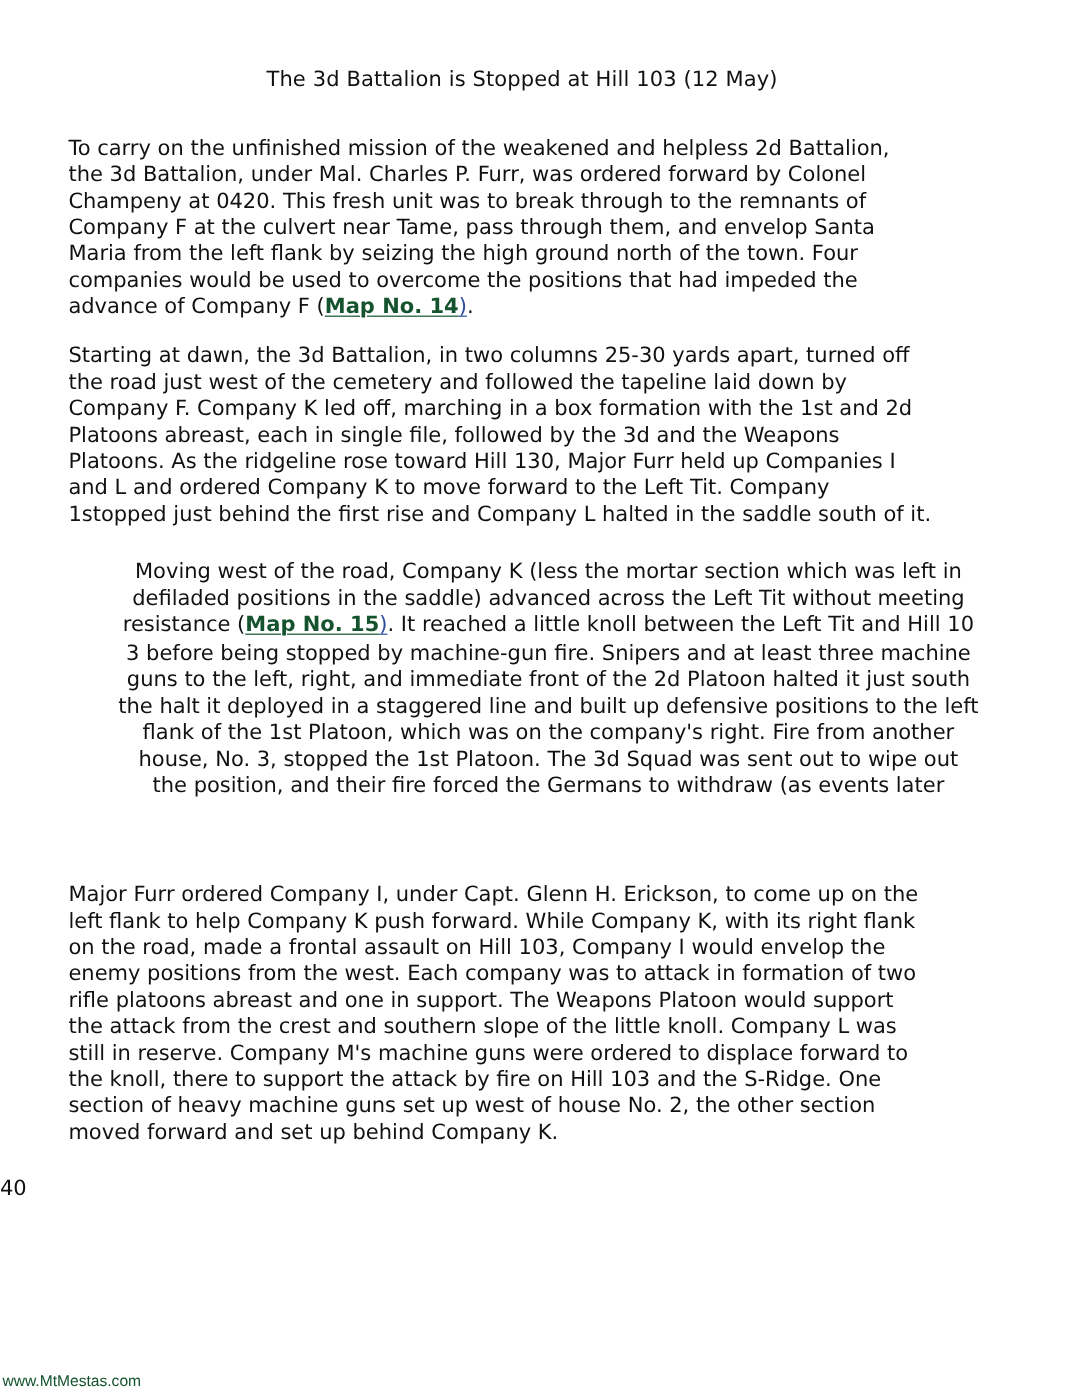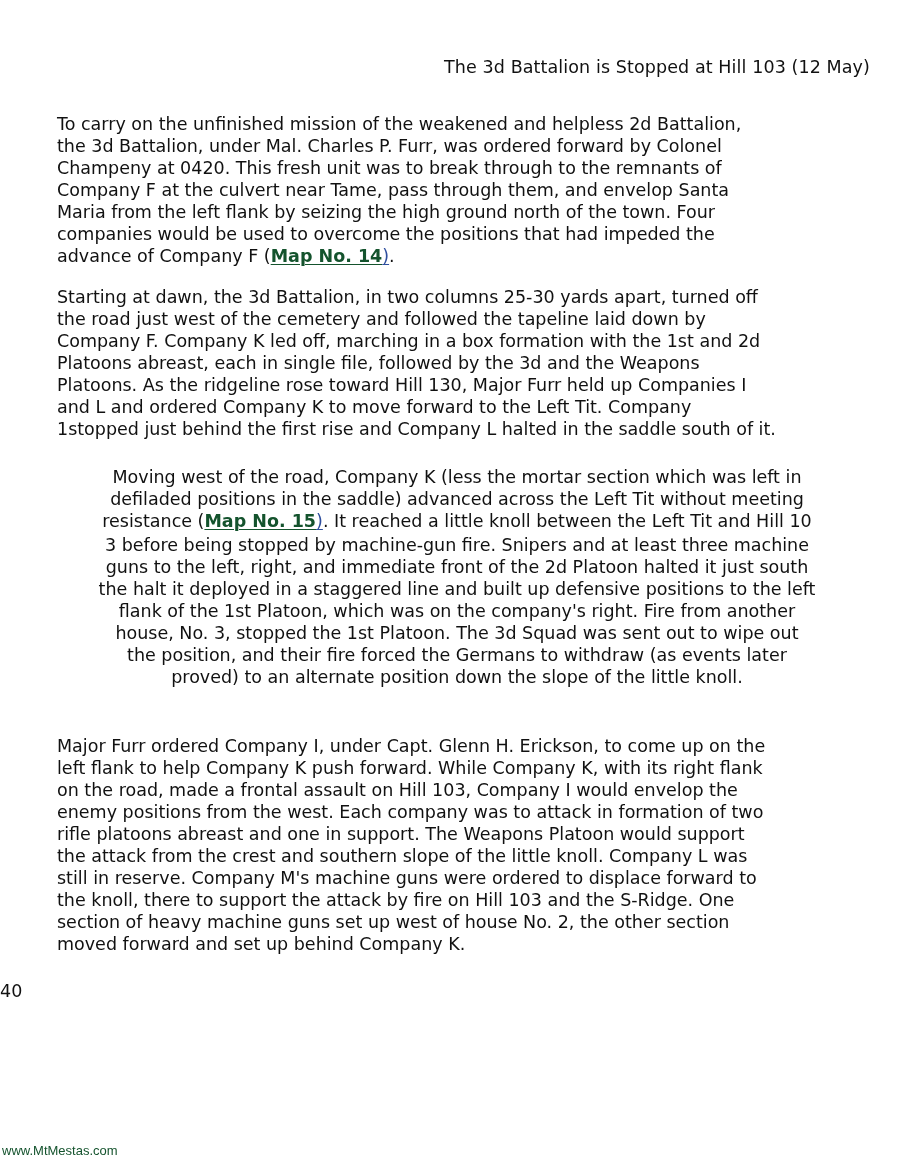--- a/index.html
+++ b/index.html
@@ -13,21 +13,21 @@
       position: relative;
       overflow: hidden;
       font-family: "DejaVu Sans", sans-serif;
       color: #111111;
     }
     .title {
       position: absolute;
       left: 0;
       width: 870px;
       top: 56px;
-      text-align: right;
+      text-align: center;
       font-size: 17.5px;
       line-height: 22px;
       letter-spacing: 0.1px;
     }
     .para {
       position: absolute;
       left: 57px;
       width: 800px;
     }
     .line {
@@ -98,21 +98,20 @@
   <div class="para" style="top:466px;text-align:center;">
     <span class="line">Moving west of the road, Company K (less the mortar section which was left in</span>
     <span class="line">defiladed positions in the saddle) advanced across the Left Tit without meeting</span>
     <span class="line"><span>resistance (</span><a class="map-link">Map No. 15</a><span class="paren-link">)</span><span>. It reached a little knoll between the Left Tit and Hill 10</span></span>
     <span class="line" style="margin-top:2px;">3 before being stopped by machine-gun fire. Snipers and at least three machine</span>
     <span class="line">guns to the left, right, and immediate front of the 2d Platoon halted it just south</span>
     <span class="line">the halt it deployed in a staggered line and built up defensive positions to the left</span>
     <span class="line">flank of the 1st Platoon, which was on the company's right. Fire from another</span>
     <span class="line">house, No. 3, stopped the 1st Platoon. The 3d Squad was sent out to wipe out</span>
     <span class="line">the position, and their fire forced the Germans to withdraw (as events later</span>
-    <span class="line">proved) to an alternate position down the slope of the little knoll.</span>
   </div>
 
   <div class="para" style="top:735px;">
     <span class="line">Major Furr ordered Company I, under Capt. Glenn H. Erickson, to come up on the</span>
     <span class="line">left flank to help Company K push forward. While Company K, with its right flank</span>
     <span class="line">on the road, made a frontal assault on Hill 103, Company I would envelop the</span>
     <span class="line">enemy positions from the west. Each company was to attack in formation of two</span>
     <span class="line">rifle platoons abreast and one in support. The Weapons Platoon would support</span>
     <span class="line">the attack from the crest and southern slope of the little knoll. Company L was</span>
     <span class="line">still in reserve. Company M's machine guns were ordered to displace forward to</span>

